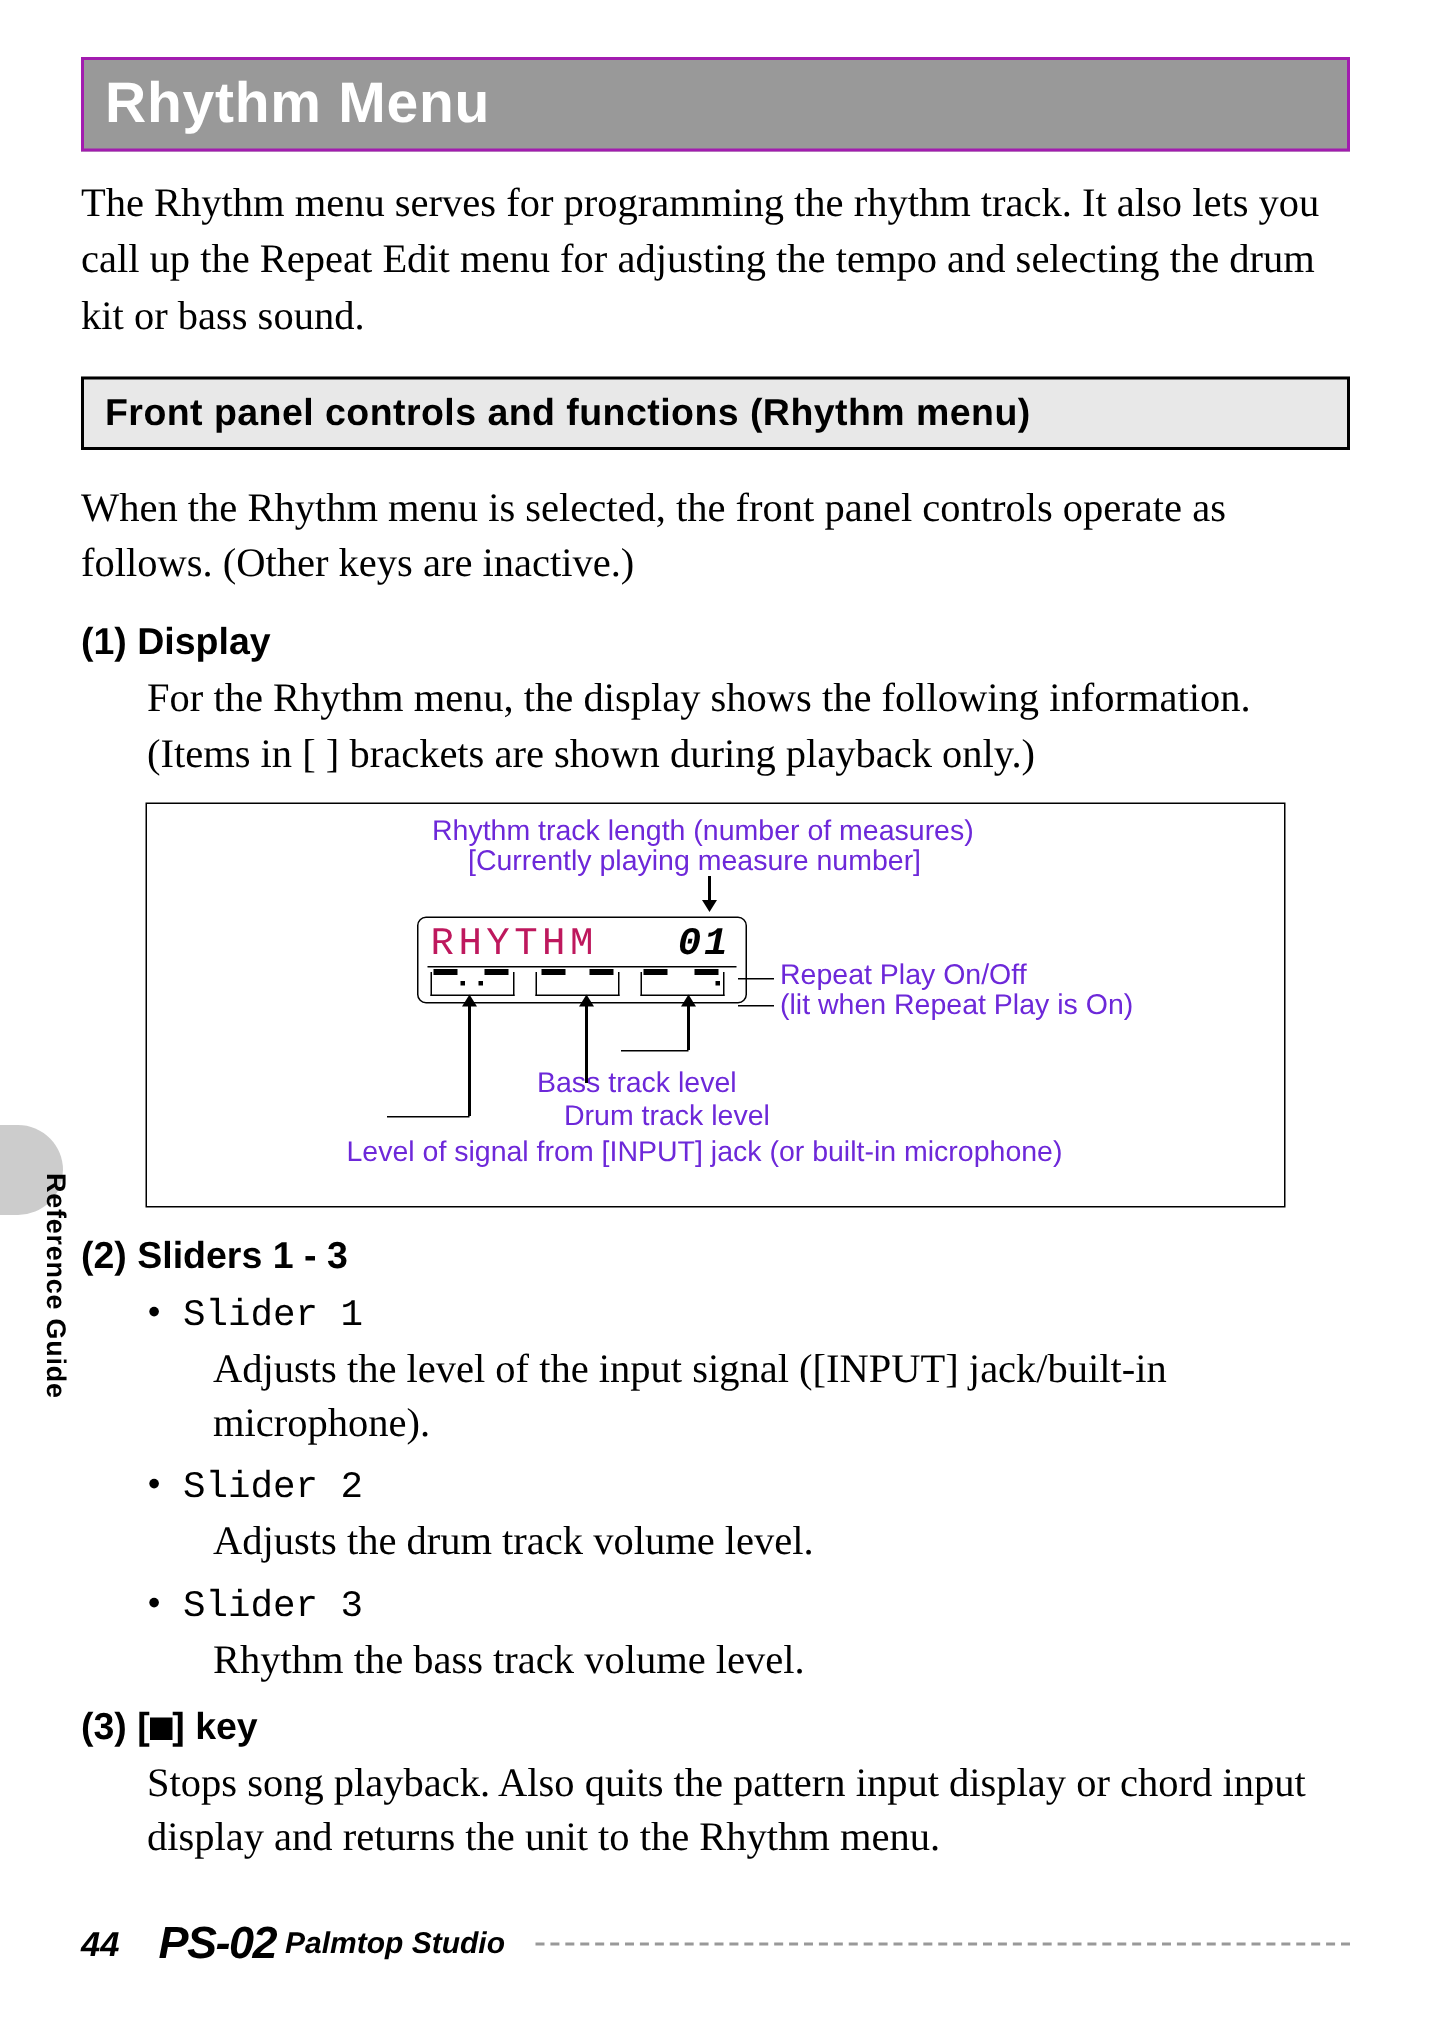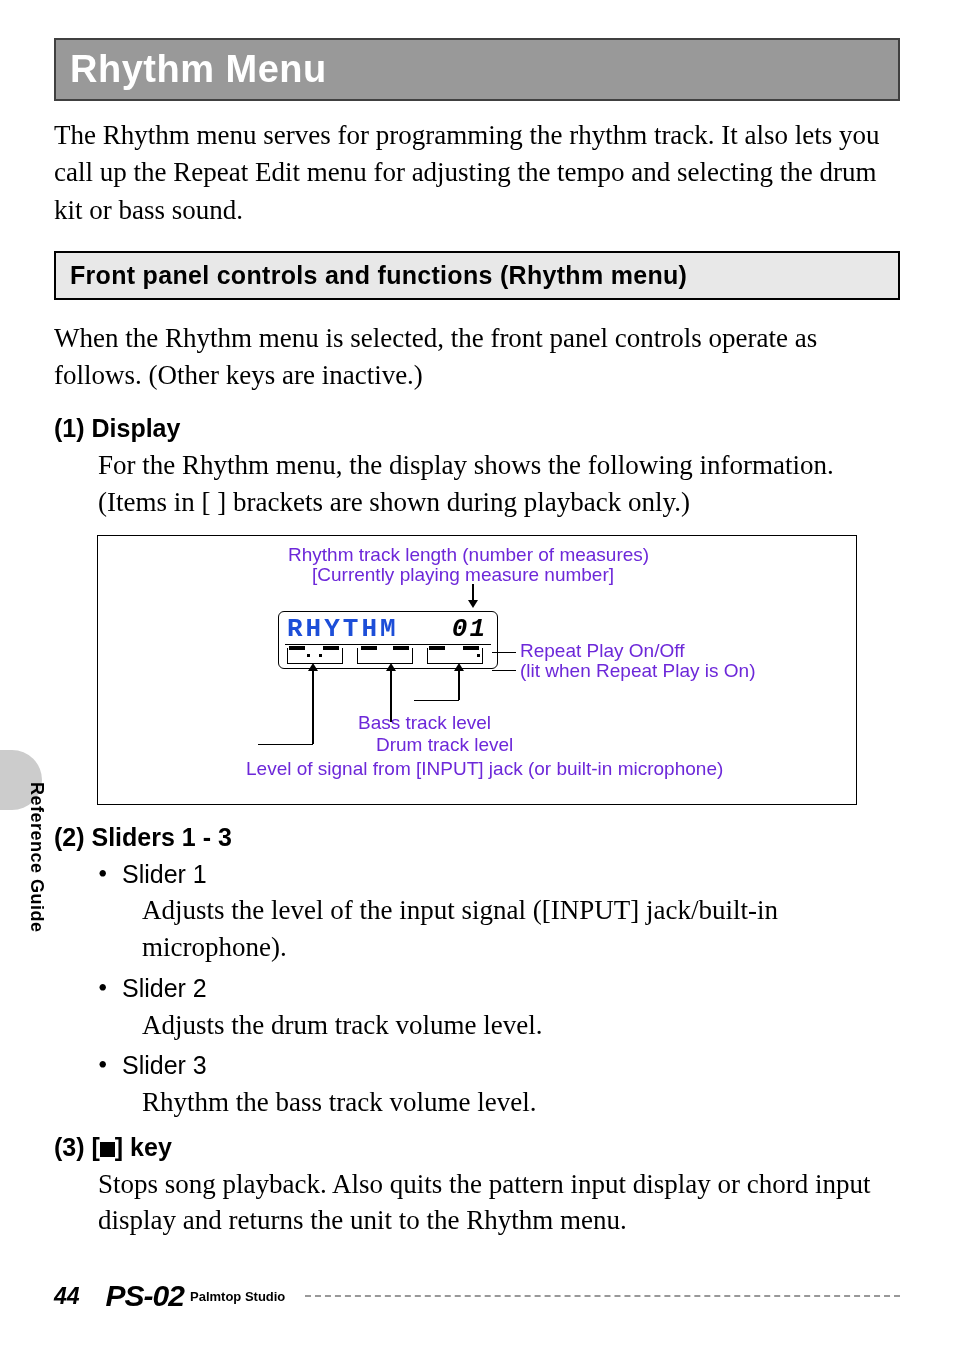--- a/index.html
+++ b/index.html
@@ -1,63 +1,63 @@
 <!DOCTYPE html>
 <html><head>
 <meta charset="utf-8">
 <style>
   * { box-sizing: border-box; margin: 0; padding: 0; }
   html, body { width: 954px; height: 1360px; background: #fff; font-family: "Times New Roman", Times, serif; color: #000; }
   .page { position: relative; width: 954px; height: 1360px; padding: 38px 54px 0 54px; }
 
-  .title-bar { background: #999; border: 2px solid #404040; padding: 8px 14px; margin-bottom: 16px; }
+  .title-bar { background: #999; border: 2px solid #a21caf; padding: 8px 14px; margin-bottom: 16px; }
   .title-bar-text { font-family: Arial, Helvetica, sans-serif; font-weight: 900; font-size: 38px; color: #fff; letter-spacing: 0.5px; }
 
   .body-p { font-size: 27px; line-height: 1.38; margin-bottom: 20px; }
   .body-p2 { font-size: 25.5px; line-height: 1.38; margin-bottom: 20px; }
   .cursor-sym { font-size: 22px; vertical-align: 1px; }
 
   .subhead-box { border: 2px solid #000; background: #e8e8e8; padding: 8px 14px; margin: 22px 0 20px 0; }
   .subhead-text { font-family: Arial, Helvetica, sans-serif; font-weight: 900; font-size: 25px; letter-spacing: 0.3px; }
 
   .item { margin-bottom: 8px; }
   .item-head { font-family: Arial, Helvetica, sans-serif; font-weight: 700; font-size: 25px; margin-bottom: 4px; }
   .item-body { font-size: 27px; line-height: 1.36; margin-left: 44px; }
 
   
   .diagram { position: relative; width: 760px; height: 270px; margin: 14px auto 18px auto; border: 1px solid #000; font-family: Arial, Helvetica, sans-serif; }
   .dlabel { position: absolute; font-size: 19px; line-height: 1.2; color: #6d28d9; white-space: nowrap; }
   .lcd { position: absolute; left: 180px; top: 75px; width: 220px; height: 58px; border: 1.5px solid #000; border-radius: 6px; background: #fff; }
-  .lcd-text { position: absolute; left: 8px; top: 2px; font-family: "Courier New", monospace; font-size: 26px; letter-spacing: 3px; font-weight: 700; color: #1d4ed8; }
+  .lcd-text { position: absolute; left: 8px; top: 2px; font-family: "Courier New", monospace; font-size: 26px; letter-spacing: 3px; font-weight: 400; color: #be185d; }
   .lcd-num { position: absolute; right: 10px; top: 2px; font-family: "Courier New", monospace; font-size: 26px; letter-spacing: 2px; font-style: italic; font-weight: bold; }
   .lcd-divider { position: absolute; left: 6px; right: 6px; top: 32px; height: 1px; background: #000; }
   .lcd-mark { position: absolute; top: 36px; height: 16px; border-left: 1px solid #000; border-right: 1px solid #000; border-bottom: 1px solid #000; }
   .lcd-dot { position: absolute; width: 3px; height: 3px; background:#000; top: 42px; }
   .lcd-tick { position: absolute; top:34px; width:16px; height:4px; background:#000; }
 
   .arrow-line { position: absolute; background: #000; }
   .arrow-head-down { position:absolute; width:0;height:0;border-left:5px solid transparent;border-right:5px solid transparent;border-top:8px solid #000; }
   .arrow-head-up { position:absolute; width:0;height:0;border-left:5px solid transparent;border-right:5px solid transparent;border-bottom:8px solid #000; }
 
   
   .bullet-row { margin-left: 44px; font-size: 27px; line-height: 1.36; }
   .bullet-row .dot { display:inline-block; width: 24px; }
-  .bullet-row .lbl { font-family: Liberation Sans, sans-serif; font-size: 25px; margin-top: 14px; }
+  .bullet-row .lbl { font-family: Liberation Mono, monospace; font-size: 25px; margin-top: 14px; }
   .bullet-desc { margin-left: 88px; font-size: 27px; line-height: 1.36; margin-bottom: 4px; }
 
   
   .side-tab { position: absolute; left: 0; top: 750px; width: 50px; height: 290px; }
   .side-tab-bg { position:absolute; left:0; top:0; width: 42px; height: 60px; background:#ccc; border-top-right-radius: 30px; border-bottom-right-radius: 30px; }
   .side-tab-text { position:absolute; left: 26px; top: 32px; writing-mode: vertical-rl; font-family: Arial, Helvetica, sans-serif; font-weight: 700; font-size: 18px; letter-spacing: 0.5px; }
 
   
   .footer { position: absolute; left: 54px; right: 54px; bottom: 44px; height: 40px; display:flex; align-items:center; }
   .page-num { font-family: Arial, Helvetica, sans-serif; font-weight: 900; font-style: italic; font-size: 23px; margin-right: 26px; }
   .logo-ps { font-family: Arial Black, Arial, sans-serif; font-weight: 900; font-style: italic; font-size: 30px; letter-spacing: -1px; }
-  .logo-sub { font-family: Arial, Helvetica, sans-serif; font-weight: 900; font-size: 13px; margin-left: 6px; text-align: center; }
+  .logo-sub { font-family: Arial, Helvetica, sans-serif; font-weight: 900; font-style: italic; font-size: 20px; margin-left: 6px; text-align: center; }
   .footer-dashes { flex: 1; margin-left: 20px; border-top: 2px dashed #999; height:0; }
 
   .stop-sq { display:inline-block; width: 15px; height: 15px; background:#000; vertical-align: -1px; }
 </style>
 </head>
 <body>
 
 <div class="page">
   <div class="title-bar">
     <span class="title-bar-text">Rhythm Menu</span>
@@ -115,21 +115,21 @@
     <div class="arrow-line" style="left:316px; top:164px; width:45px; height:1.5px;"></div>
     <div class="dlabel" style="left:260px; top:176px;">Bass track level</div>
 
     <div class="arrow-line" style="left:292px; top:134px; width:1.5px; height:52px;"></div>
     <div class="arrow-head-up" style="left:287.5px; top:127px;"></div>
     <div class="dlabel" style="left:278px; top:198px;">Drum track level</div>
 
     <div class="arrow-line" style="left:214px; top:134px; width:1.5px; height:74px;"></div>
     <div class="arrow-head-up" style="left:209.5px; top:127px;"></div>
     <div class="arrow-line" style="left:160px; top:208px; width:55px; height:1.5px;"></div>
-    <div class="dlabel" style="left:148px; top:222px;">Level of signal from [INPUT] jack (or built-in microphone)</div>
+    <div class="dlabel" style="left:133px; top:222px;">Level of signal from [INPUT] jack (or built-in microphone)</div>
   </div>
 
   <div class="item">
     <div class="item-head">(2) Sliders 1 - 3</div>
 
     <div class="bullet-row">
       <span class="dot">•</span><span class="lbl">Slider 1</span>
     </div>
     <div class="bullet-desc">Adjusts the level of the input signal ([INPUT] jack/built-in microphone).</div>
 

